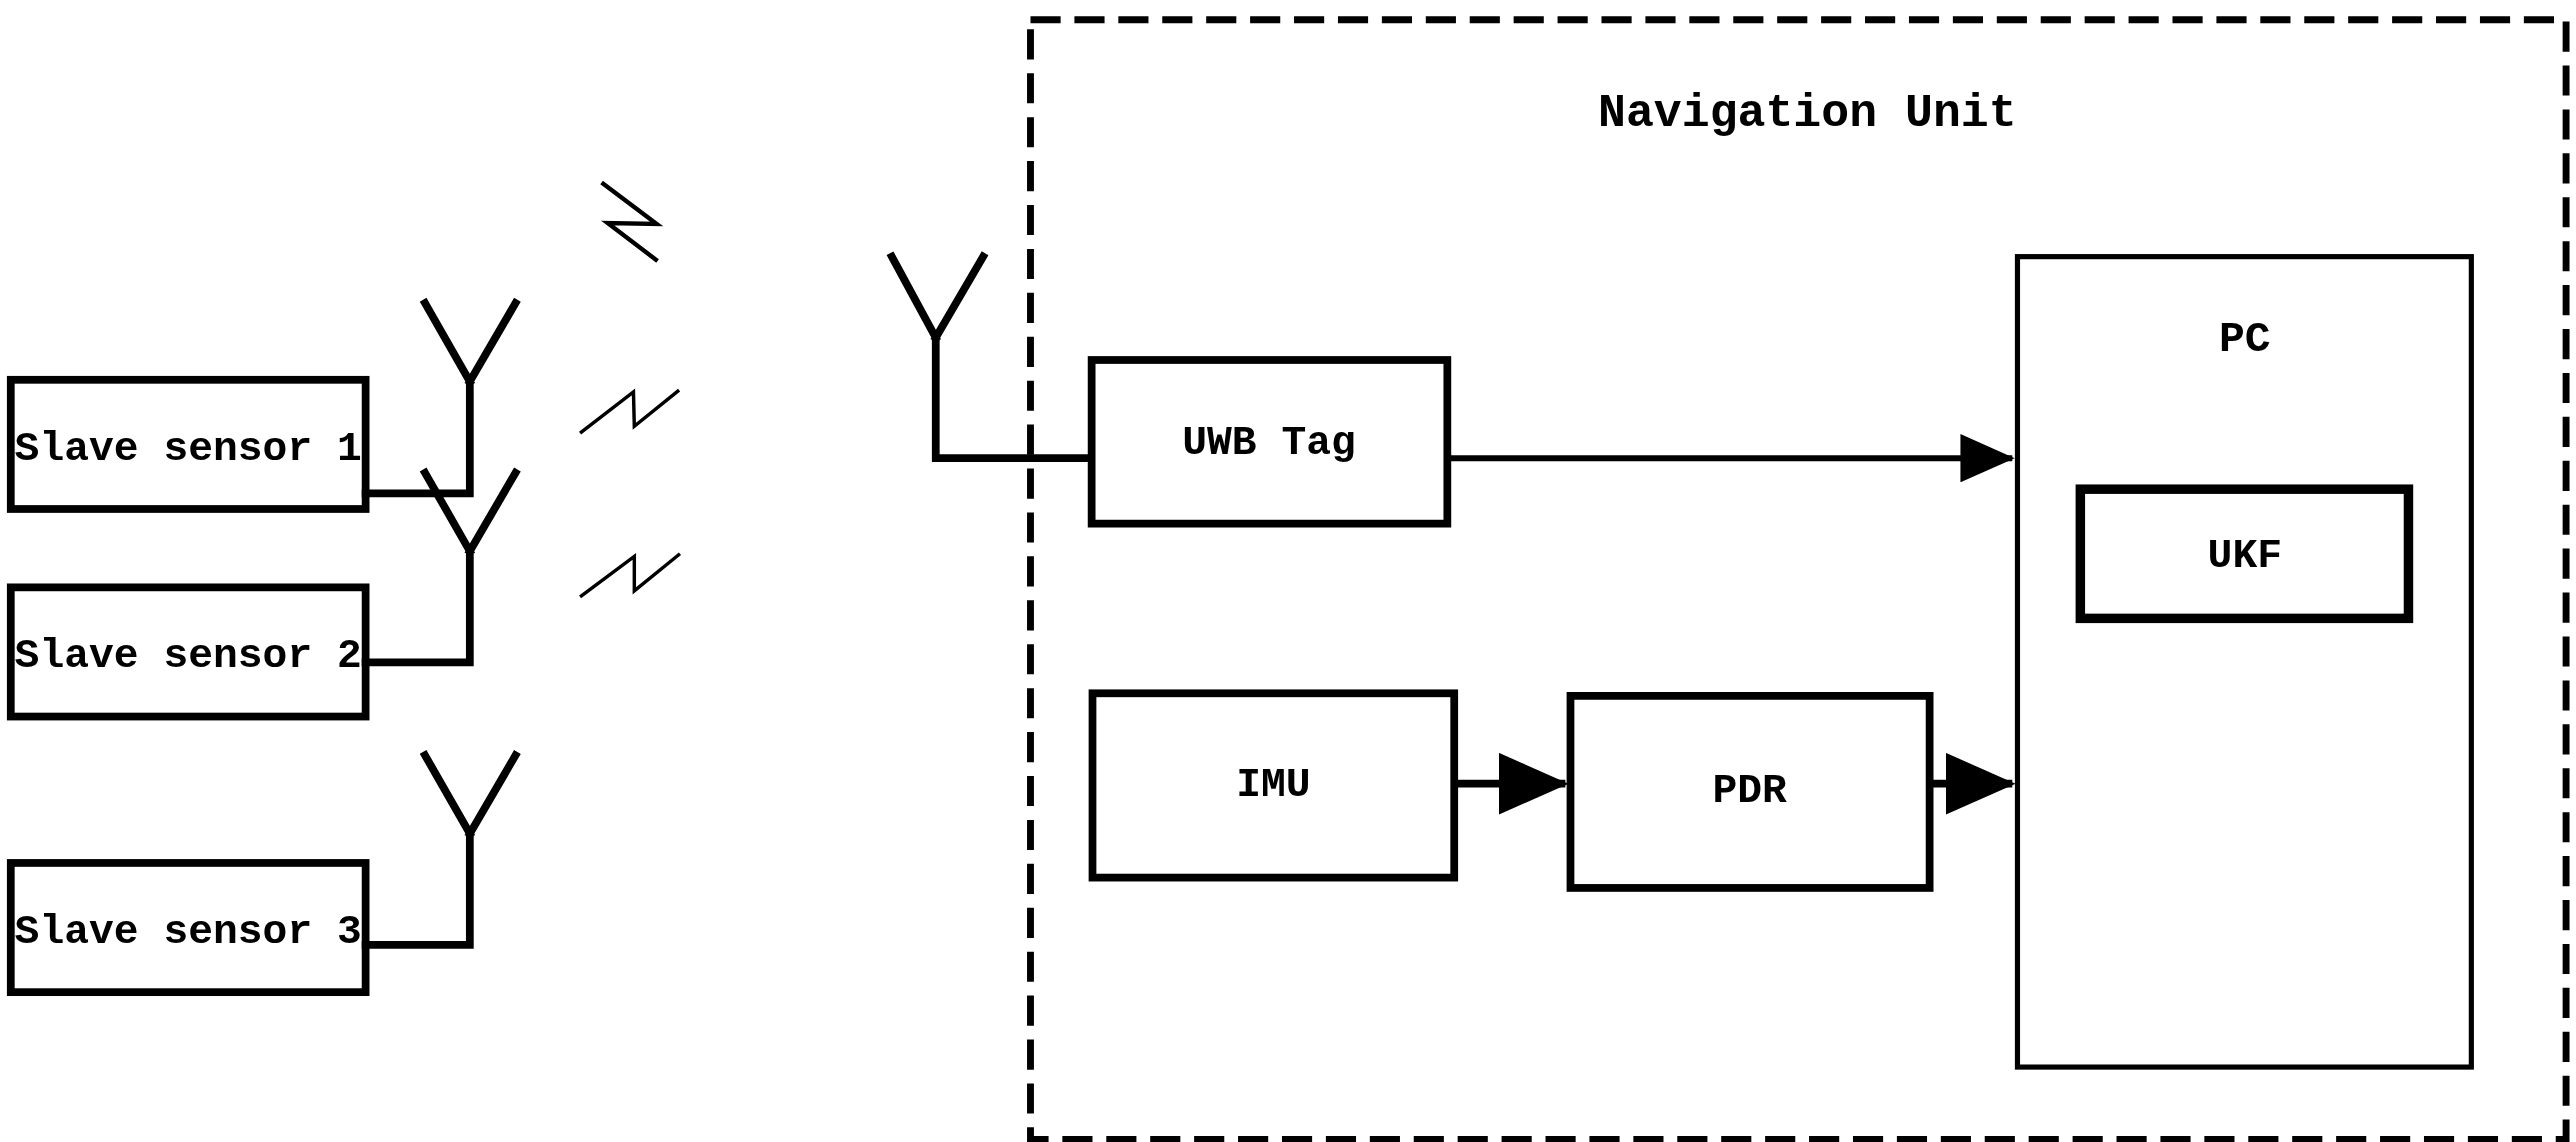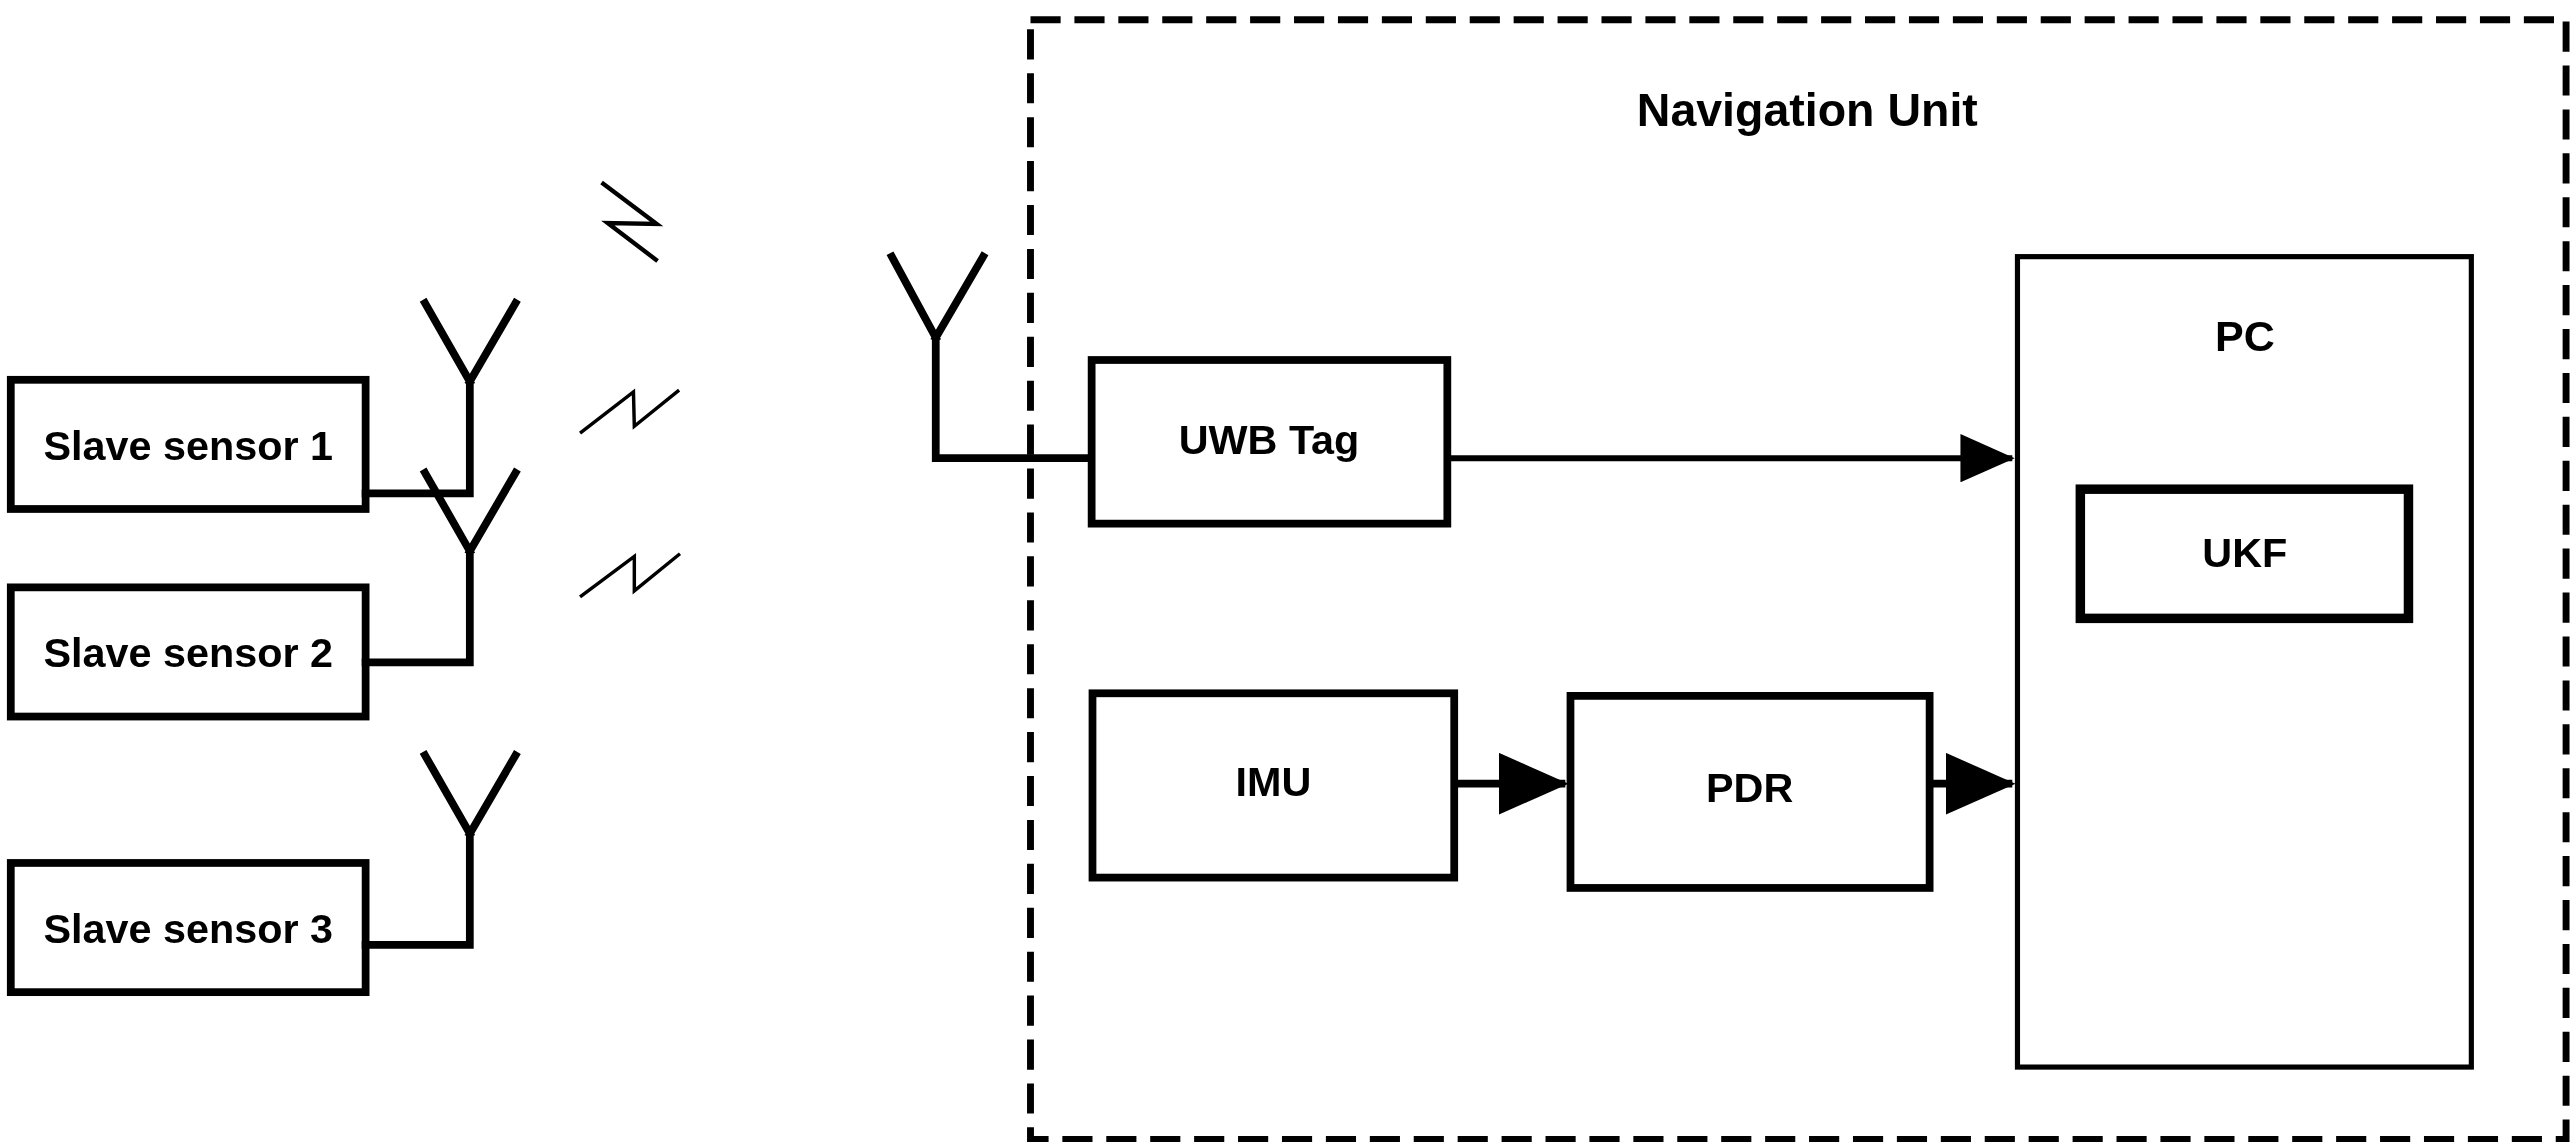--- a/index.html
+++ b/index.html
@@ -6,21 +6,21 @@
     margin: 0;
     padding: 0;
     background: #ffffff;
   }
   #canvas {
     position: relative;
     width: 2576px;
     height: 1142px;
     background: #ffffff;
     overflow: hidden;
-    font-family: Liberation Sans, sans-serif;
+    font-family: Liberation Mono, monospace;
   }
   #diagram-svg {
     position: absolute;
     top: 0;
     left: 0;
     width: 2576px;
     height: 1142px;
   }
   .blk-label {
     font-weight: bold;

